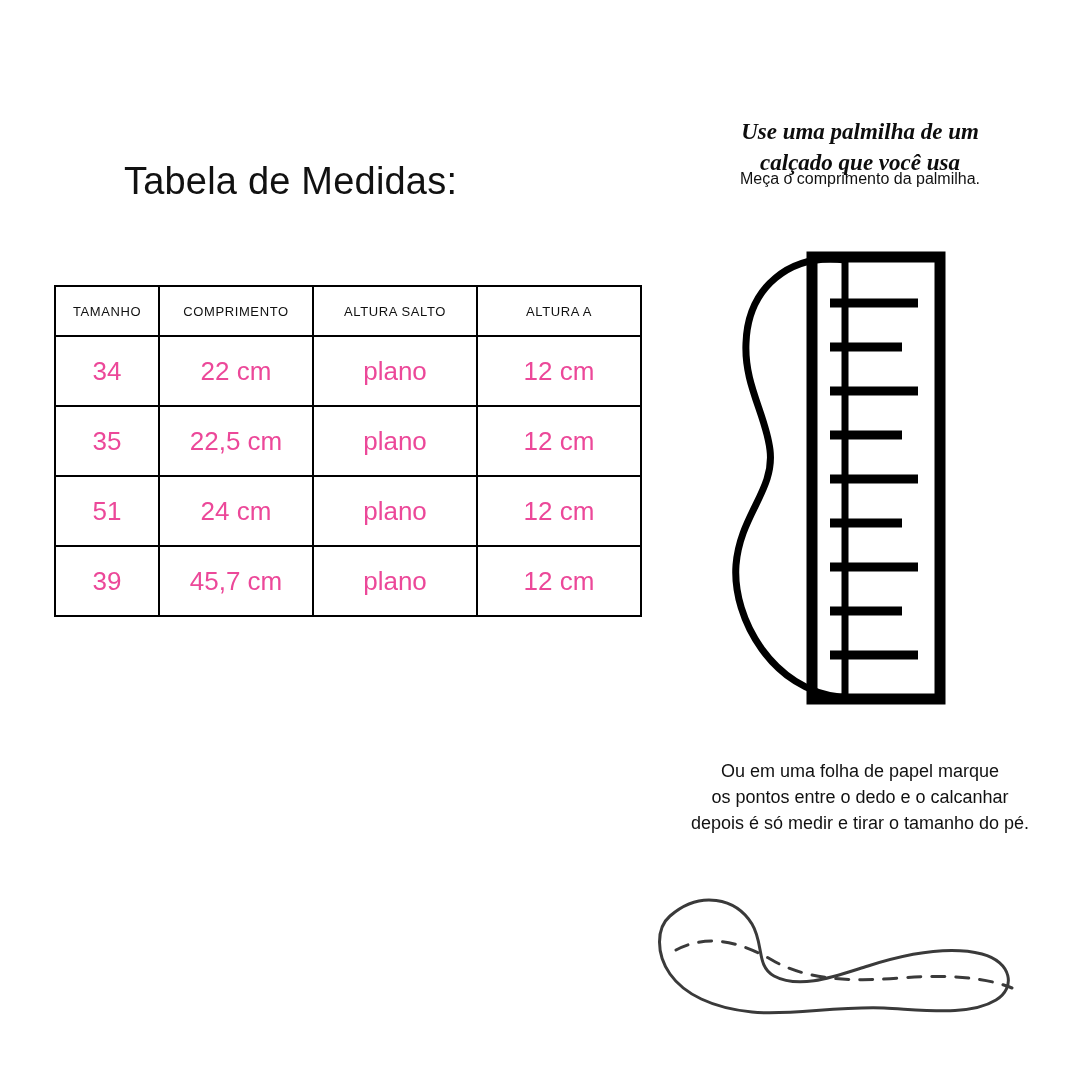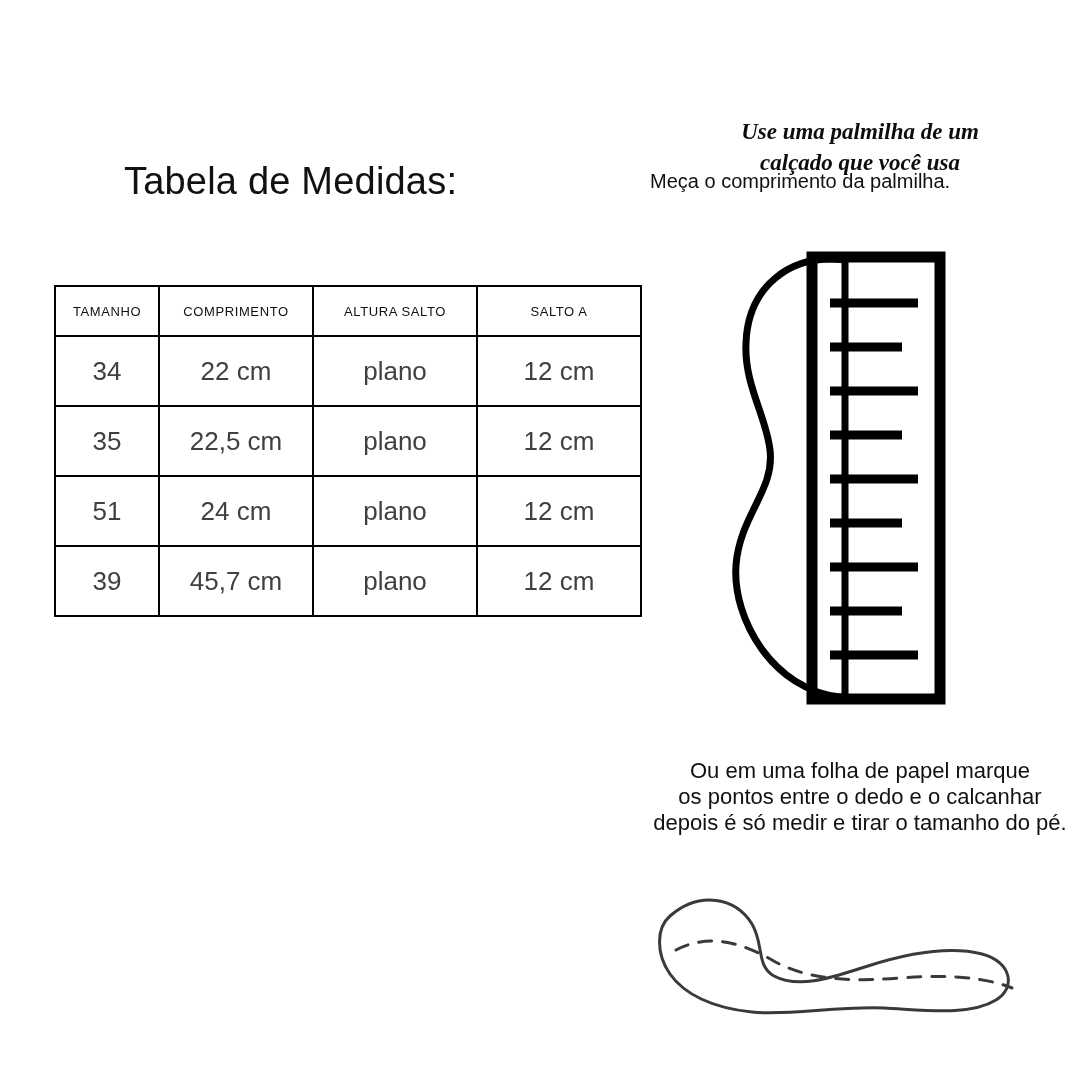--- a/index.html
+++ b/index.html
@@ -56,21 +56,21 @@
     height: 48px;
     font-size: 13px;
     font-weight: 400;
     letter-spacing: 0.6px;
     color: #111111;
   }
   .size-table tbody td {
     height: 68px;
     font-size: 26px;
     font-weight: 400;
-    color: #404040;
+    color: #ec4899;
   }
   .col-size { width: 102px; }
   .col-length { width: 152px; }
   .col-heel { width: 162px; }
   .col-point { width: 162px; }
 
   
   .right-col {
     position: absolute;
     left: 640px;
@@ -92,39 +92,40 @@
     line-height: 31px;
     color: #0d0d0d;
     margin-top: 12px;
   }
 
   .insole-sub {
     position: absolute;
     left: 10px;
     top: 170px;
     width: 420px;
-    font-size: 20px;
+    text-align: center;
+    font-size: 16px;
     color: #111111;
   }
 
   .ruler-art {
     position: absolute;
     left: 30px;
     top: 235px;
     width: 400px;
     height: 500px;
   }
 
   .paper-note {
     position: absolute;
     left: 0px;
     top: 758px;
     width: 440px;
     text-align: center;
-    font-size: 22px;
+    font-size: 18px;
     line-height: 26px;
     color: #111111;
   }
 
   .footprint-art {
     position: absolute;
     left: 0px;
     top: 870px;
     width: 440px;
     height: 180px;
@@ -136,21 +137,21 @@
 <div class="left-col">
 
   <div class="page-title">Tabela de Medidas:</div>
 
   <table class="size-table">
     <thead>
       <tr>
         <th class="col-size">TAMANHO</th>
         <th class="col-length">COMPRIMENTO</th>
         <th class="col-heel">ALTURA SALTO</th>
-        <th class="col-point">SALTO A</th>
+        <th class="col-point">ALTURA A</th>
       </tr>
     </thead>
     <tbody>
       <tr>
         <td>34</td>
         <td>22 cm</td>
         <td>plano</td>
         <td>12 cm</td>
       </tr>
       <tr>

